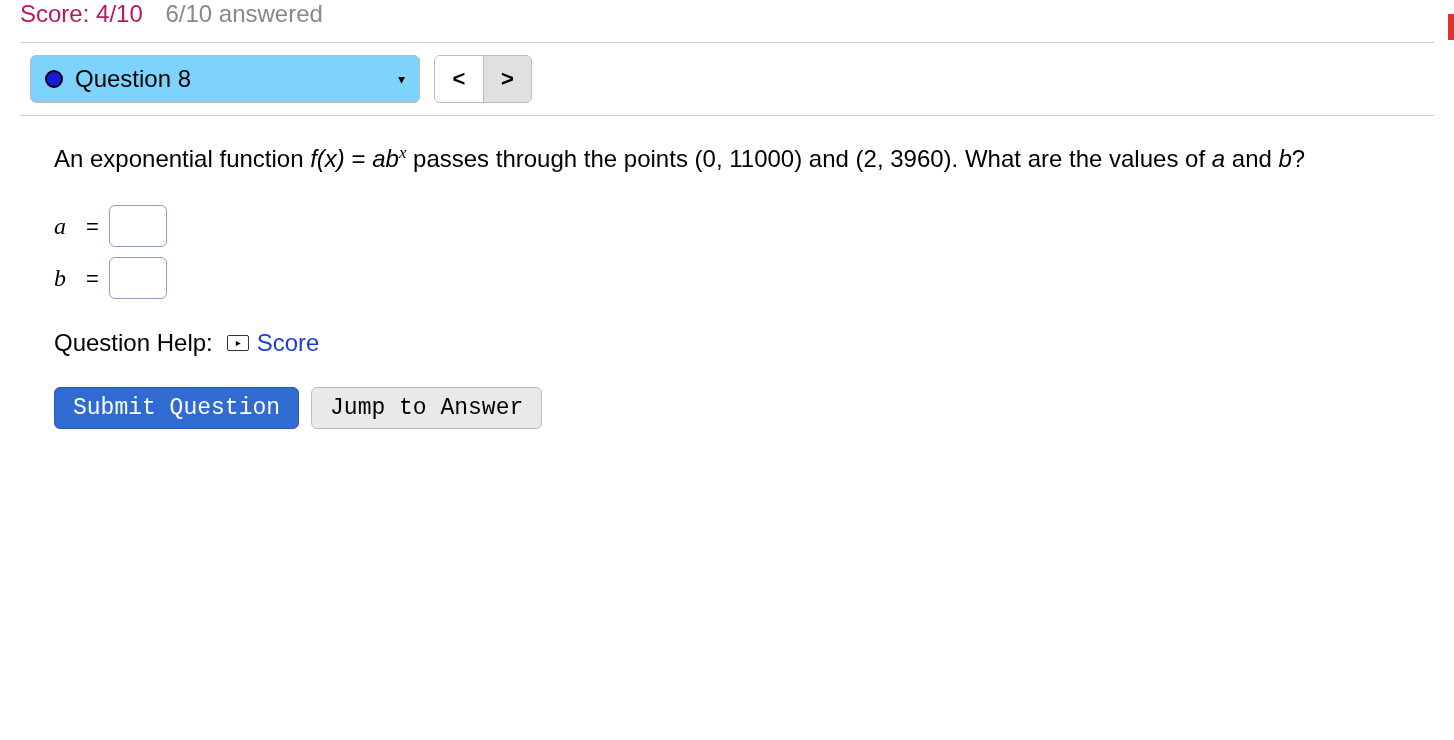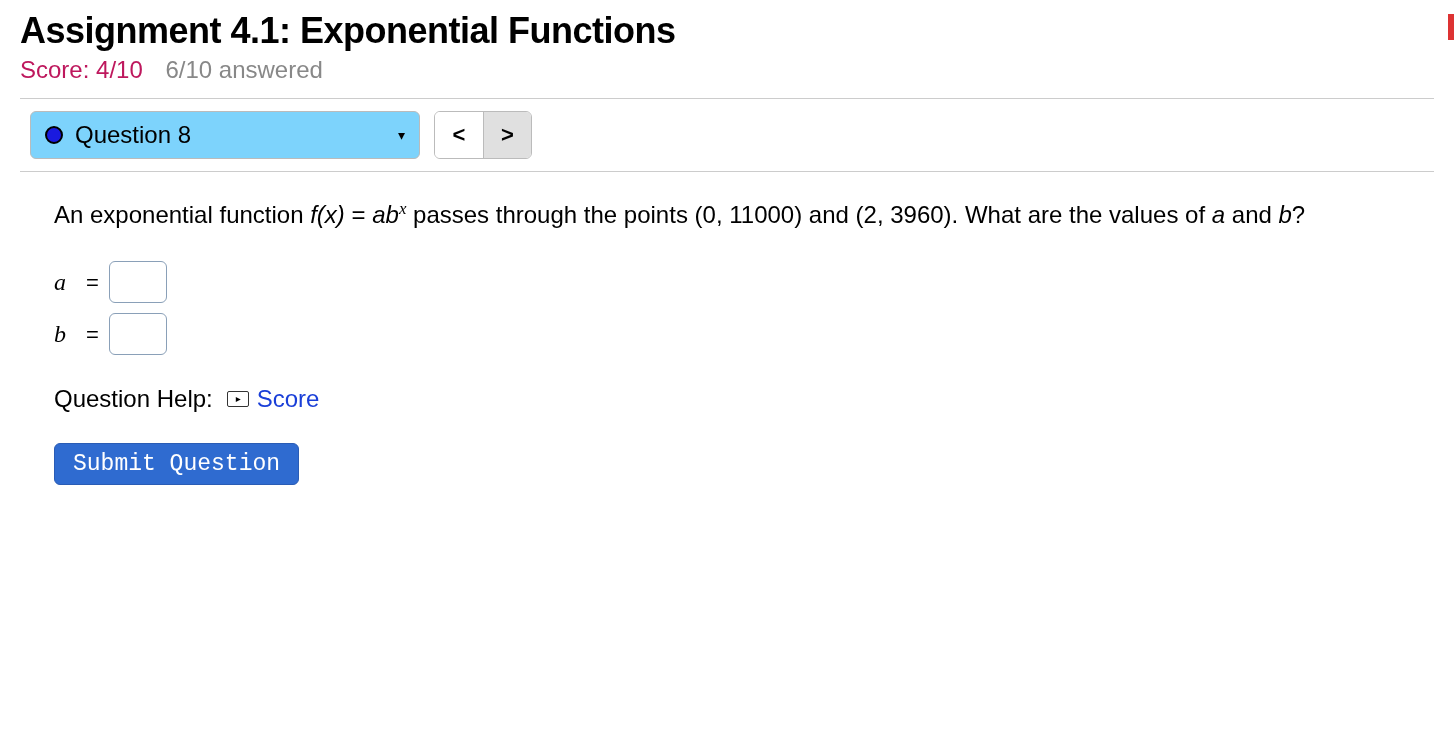--- a/index.html
+++ b/index.html
@@ -174,21 +174,20 @@
     height: 26px;
     background: #d33;
   }
 </style>
 </head>
 <body>
 
 <div class="page">
   <div class="right-edge"></div>
 
-  <h1 class="title">Assignment 4.1: Exponential Functions</h1>
 
   <div class="score-row">
     <span class="score-dark">Score: 4/10</span>
     <span class="score-gray">6/10 answered</span>
   </div>
 
   <hr class="divider">
 
   <div class="qnav-row">
     <div class="q-dropdown">
@@ -231,15 +230,16 @@
     <div class="help-row">
       <span>Question Help:</span>
       <span style="display:inline-flex;align-items:center;gap:8px;">
         <span class="video-icon">▸</span>
         <span class="video-link">Score</span>
       </span>
     </div>
 
     <div class="btn-row">
       <button class="btn btn-primary">Submit Question</button>
+      <button class="btn btn-secondary">Jump to Answer</button>
     </div>
   </div>
 </div>
 
 </body></html>

